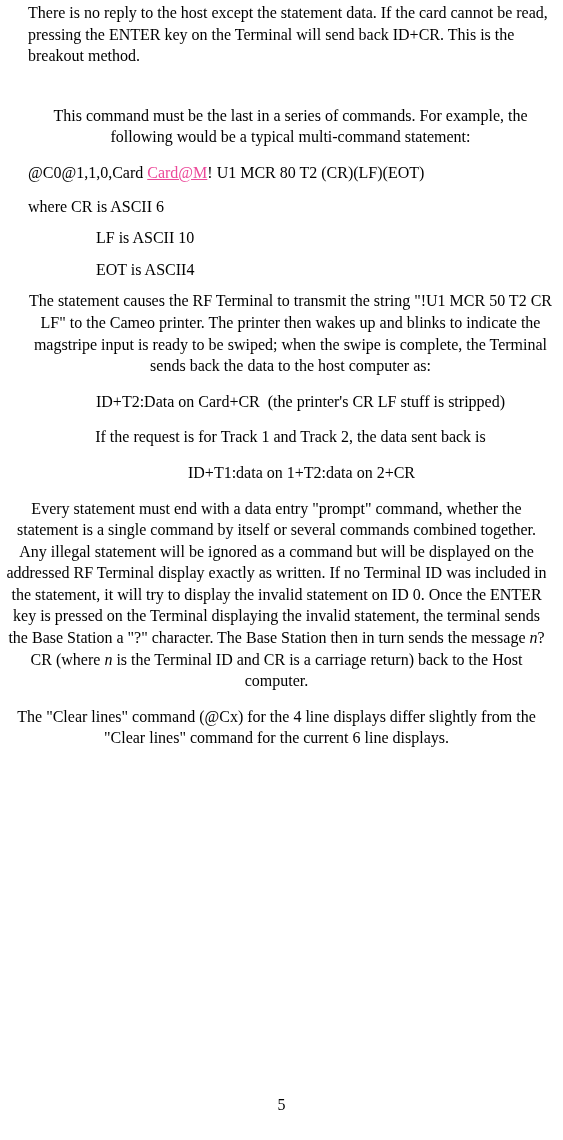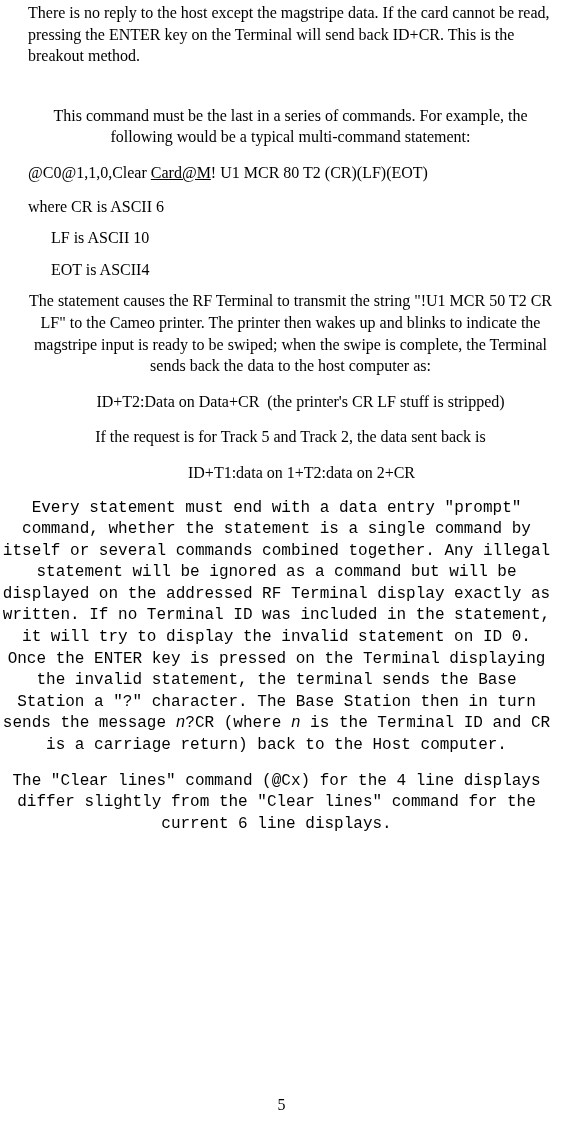--- a/index.html
+++ b/index.html
@@ -16,79 +16,78 @@
       width: 563px;
       height: 1140px;
       position: relative;
       padding-top: 2px;
     }
     .indent-1 {
       margin-left: 28px;
       margin-right: 10px;
     }
     .indent-2 {
-      margin-left: 51px;
+      margin-left: 96px;
       font-family: Liberation Serif, serif;
     }
     .indent-3 {
       margin-left: 40px;
     }
     .para {
       margin-bottom: 14px;
       text-align: center;
     }
     .para-tight {
       margin-bottom: 10px;
     }
     .top-para {
       margin-bottom: 38px;
     }
     .outdent {
       margin-left: 2px;
       margin-right: 12px;
-      font-family: Liberation Mono, monospace;
     }
     .link {
-      color: #000000;
+      color: #ec4899;
       text-decoration: underline;
     }
     .italic {
       font-style: italic;
     }
     .page-number {
       position: absolute;
       bottom: 24px;
       left: 0;
       right: 0;
       text-align: center;
     }
     .code-line {
       margin-bottom: 12px;
     }
   </style>
 </head>
 <body>
 
-<div class="indent-1 top-para">There is no reply to the host except the magstripe data. If the card cannot be read, pressing the ENTER key on the Terminal will send back ID+CR. This is the breakout method.</div>
+<div class="indent-1 top-para">There is no reply to the host except the statement data. If the card cannot be read, pressing the ENTER key on the Terminal will send back ID+CR. This is the breakout method.</div>
 
 <div class="indent-1 para">This command must be the last in a series of commands. For example, the following would be a typical multi-command statement:</div>
 
 <div class="indent-1 code-line">
-  <span>@C0@1,1,0,Clear </span><span class="link">Card@M</span><span>! U1 MCR 80 T2 (CR)(LF)(EOT)</span>
+  <span>@C0@1,1,0,Card </span><span class="link">Card@M</span><span>! U1 MCR 80 T2 (CR)(LF)(EOT)</span>
 </div>
 
 <div class="indent-1 para-tight">where CR is ASCII 6</div>
 <div class="indent-2 para-tight">LF is ASCII 10</div>
 <div class="indent-2 para-tight">EOT is ASCII4</div>
 
 <div class="indent-1 para">The statement causes the RF Terminal to transmit the string "!U1 MCR 50 T2 CR LF"  to the Cameo printer. The printer then wakes up and blinks to indicate the magstripe input is ready to be swiped; when the swipe is complete, the Terminal sends back the data to the host computer as:</div>
 
-<div class="indent-1 para" style="white-space: pre-wrap;">     ID+T2:Data on Data+CR  (the printer's CR LF stuff is stripped)</div>
+<div class="indent-1 para" style="white-space: pre-wrap;">     ID+T2:Data on Card+CR  (the printer's CR LF stuff is stripped)</div>
 
-<div class="indent-1 para">If the request is for Track 5 and Track 2, the data sent back is</div>
+<div class="indent-1 para">If the request is for Track 1 and Track 2, the data sent back is</div>
 
 <div class="indent-3 para">ID+T1:data on 1+T2:data on 2+CR</div>
 
 <div class="outdent para">
   <span>Every statement must end with a data entry "prompt" command, whether the statement is a single command by itself or several commands combined together. Any illegal statement will be ignored as a command but will be displayed on the addressed RF Terminal display exactly as written. If no Terminal ID was included in the statement, it will try to display the invalid statement on ID 0. Once the ENTER key is pressed on the Terminal displaying the invalid statement, the terminal sends the Base Station a "?" character. The Base Station then in turn sends the message </span><span class="italic">n</span><span>?CR (where </span><span class="italic">n</span><span> is the Terminal ID and CR is a carriage return) back to the Host computer.</span>
 </div>
 
 <div class="outdent para">The "Clear lines" command (@Cx) for the 4 line displays differ slightly from the "Clear lines" command for the current 6 line displays.</div>
 
 <div class="page-number">5</div>

